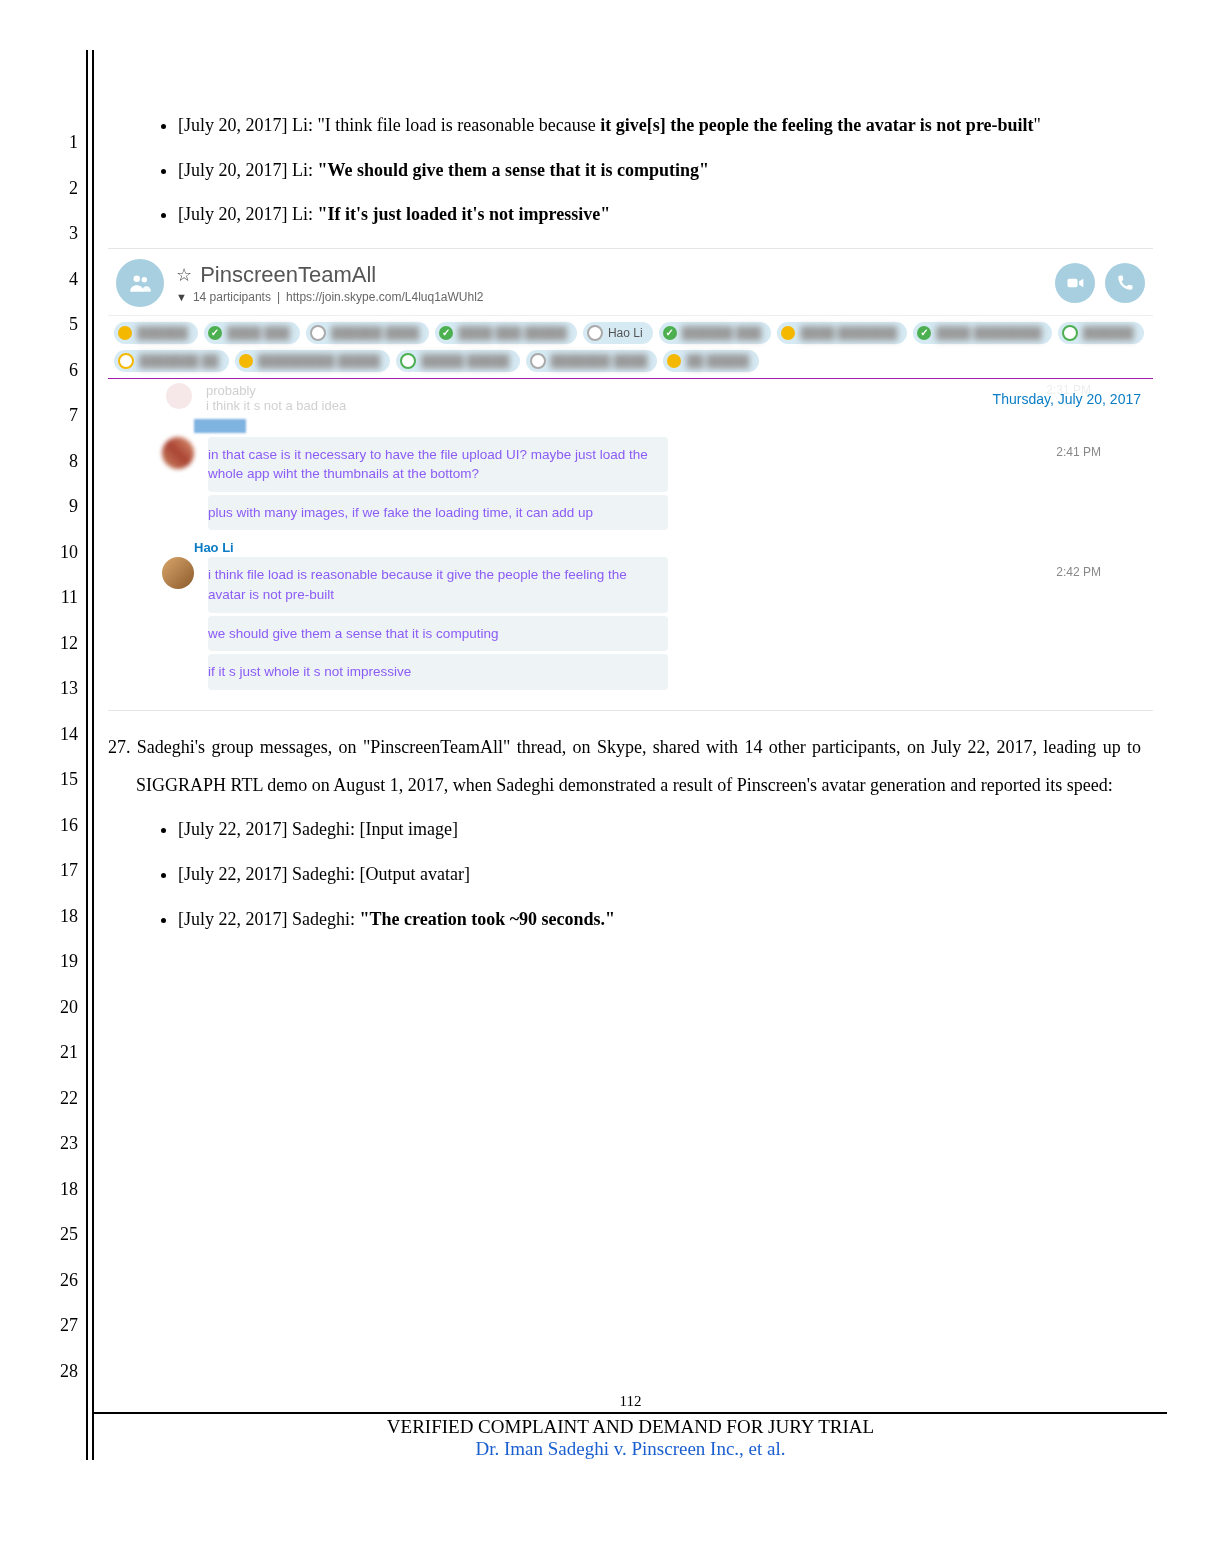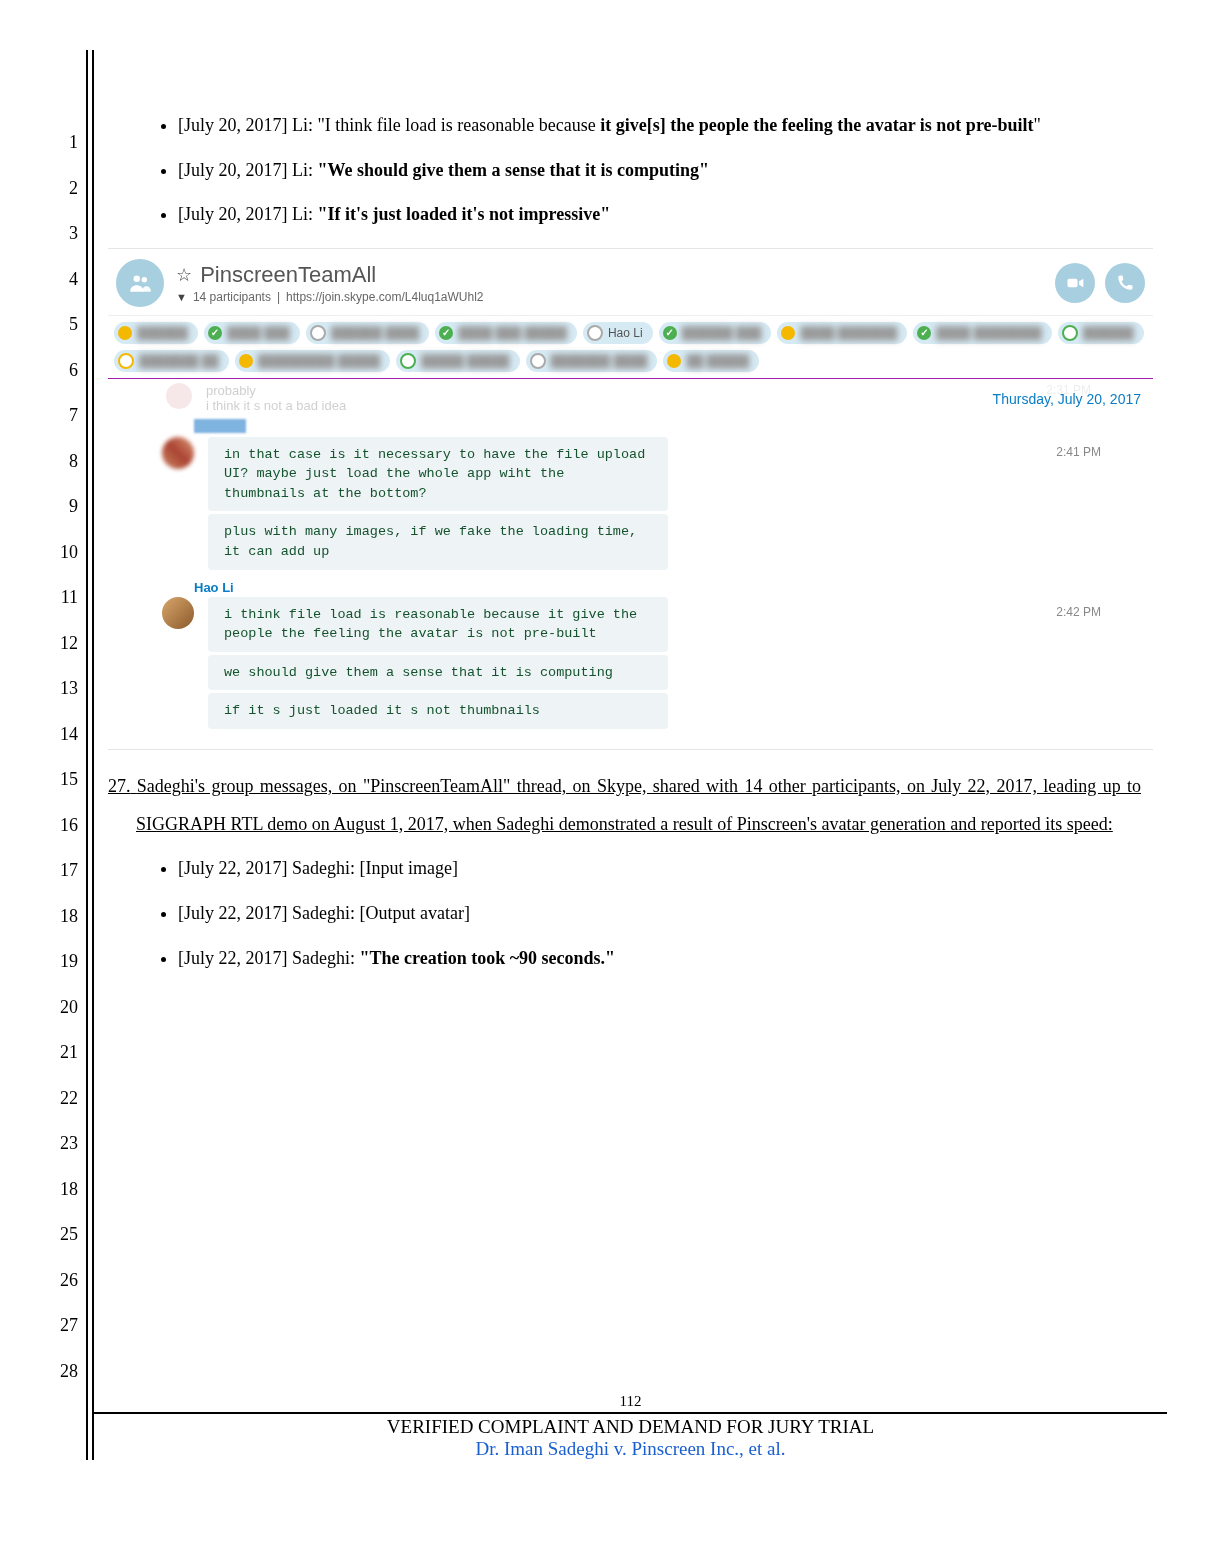--- a/index.html
+++ b/index.html
@@ -157,41 +157,39 @@
     font-size: 13px; color: #0a7cc5; font-weight: 600;
     margin-bottom: 2px;
   }
   .bluebar {
     width: 52px; height: 14px; background: #7fb3e0;
     margin: 0 0 4px 74px; filter: blur(1px);
   }
   .msg-bubble {
     background: #eef3f6;
     border-radius: 4px;
-    padding: 8px 16px;
+    padding: 8px 0;
     font-size: 13.5px;
     line-height: 1.45;
-    color: #14532d;
-    font-family: Liberation Mono, monospace;
+    color: #8b5cf6;
   }
   .msg-bubble + .msg-bubble { margin-top: 3px; }
   .msg-time {
     font-size: 12px; color: #888;
     margin-left: auto;
     padding-right: 40px;
     padding-top: 8px;
     white-space: nowrap;
   }
   .para27 {
     text-align: justify;
     line-height: 2.1;
     margin: 6px 12px 10px 0;
     text-indent: -28px;
     padding-left: 28px;
-    text-decoration: underline;
   }
   .footer-block {
     position: absolute;
     bottom: 0; left: 0; right: 0;
     text-align: center;
   }
   .page-num { font-size: 15px; margin-bottom: 2px; }
   .footer-rule {
     border-top: 2px solid #000;
     margin: 0 0 2px 0;
@@ -366,21 +364,21 @@
           </div>
           <div class="msg-time">2:41 PM</div>
         </div>
 
         <div style="margin-left:74px;" class="msg-name">Hao Li</div>
         <div class="msg-block">
           <div class="msg-avatar hao"></div>
           <div class="msg-bubble-col">
             <div class="msg-bubble">i think file load is reasonable because it give the people the feeling the avatar is not pre-built</div>
             <div class="msg-bubble">we should give them a sense that it is computing</div>
-            <div class="msg-bubble">if it s just loaded it s not thumbnails</div>
+            <div class="msg-bubble">if it s just whole it s not impressive</div>
           </div>
           <div class="msg-time">2:42 PM</div>
         </div>
       </div>
     </div>
 
     <div class="para27">
       <span>27.</span>&nbsp;<span>Sadeghi's group messages, on "PinscreenTeamAll" thread, on Skype, shared with 14 other participants, on July 22, 2017, leading up to SIGGRAPH RTL demo on August 1, 2017, when Sadeghi demonstrated a result of Pinscreen's avatar generation and reported its speed:</span>
     </div>
 

